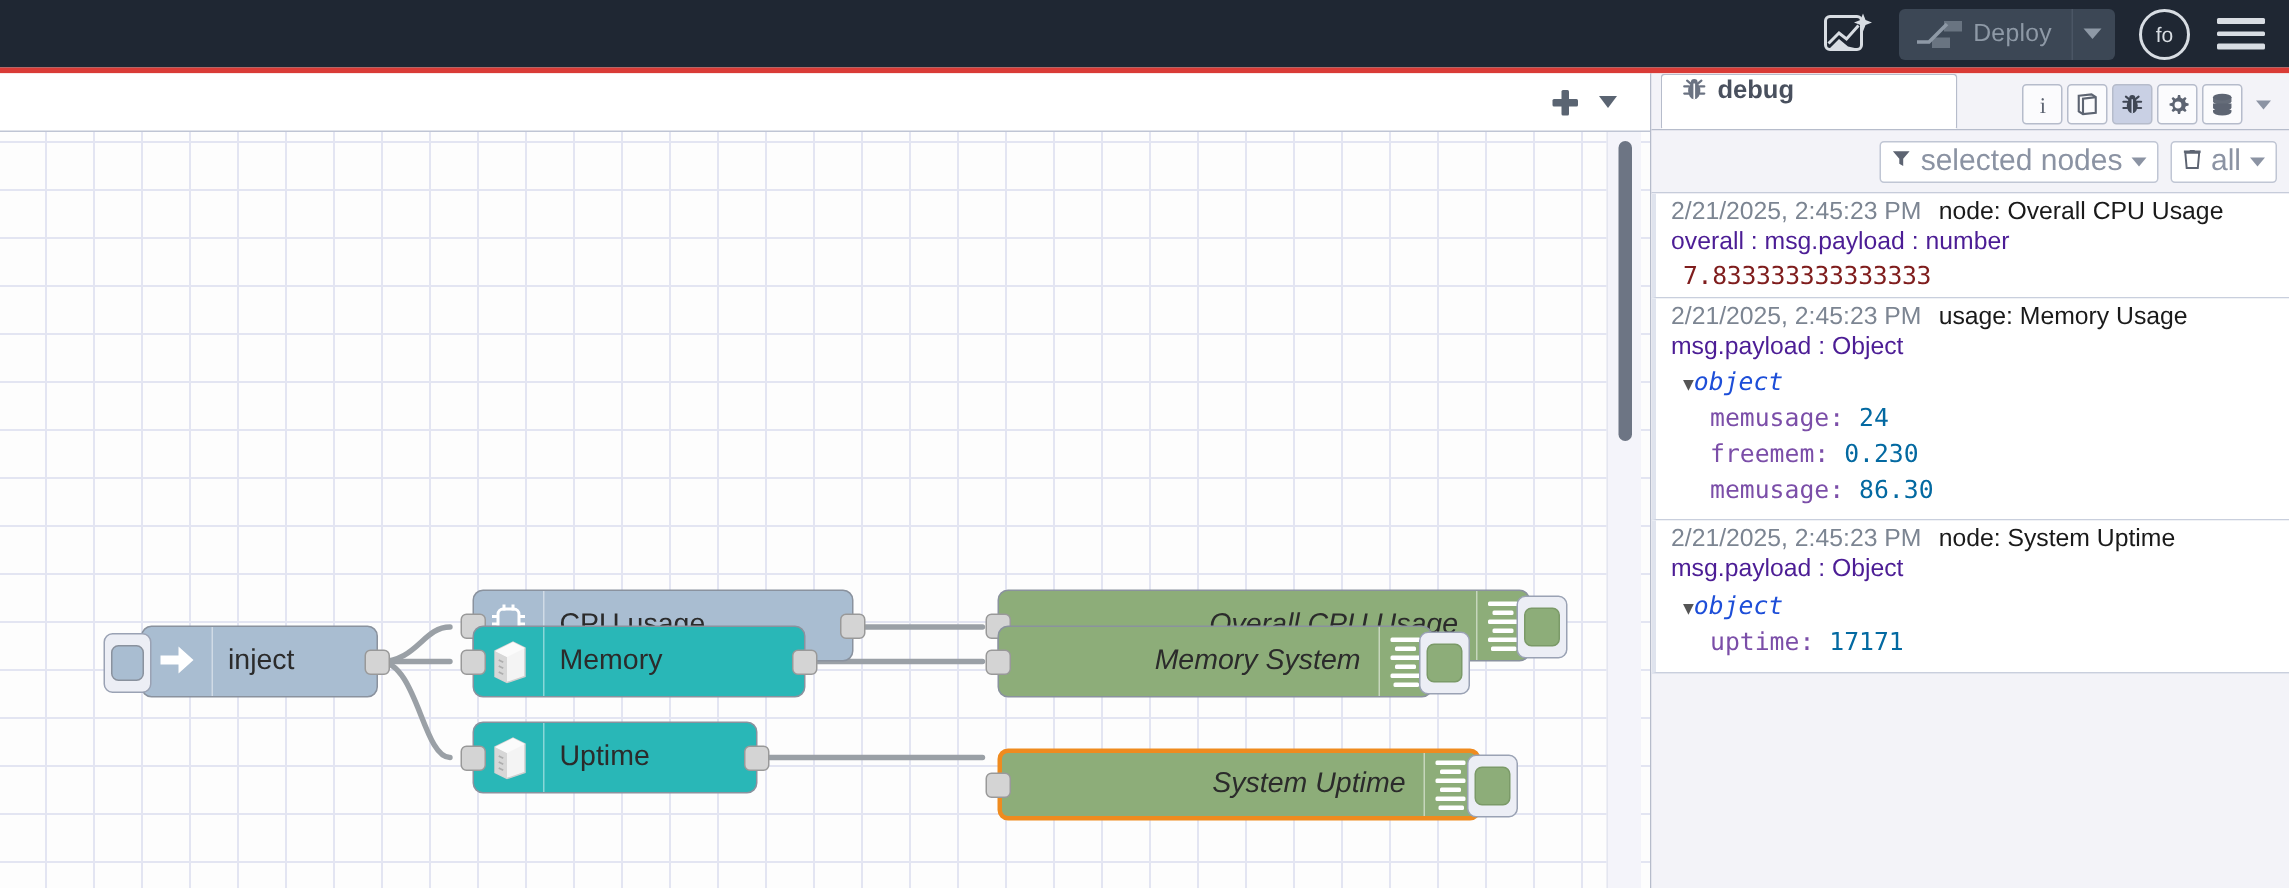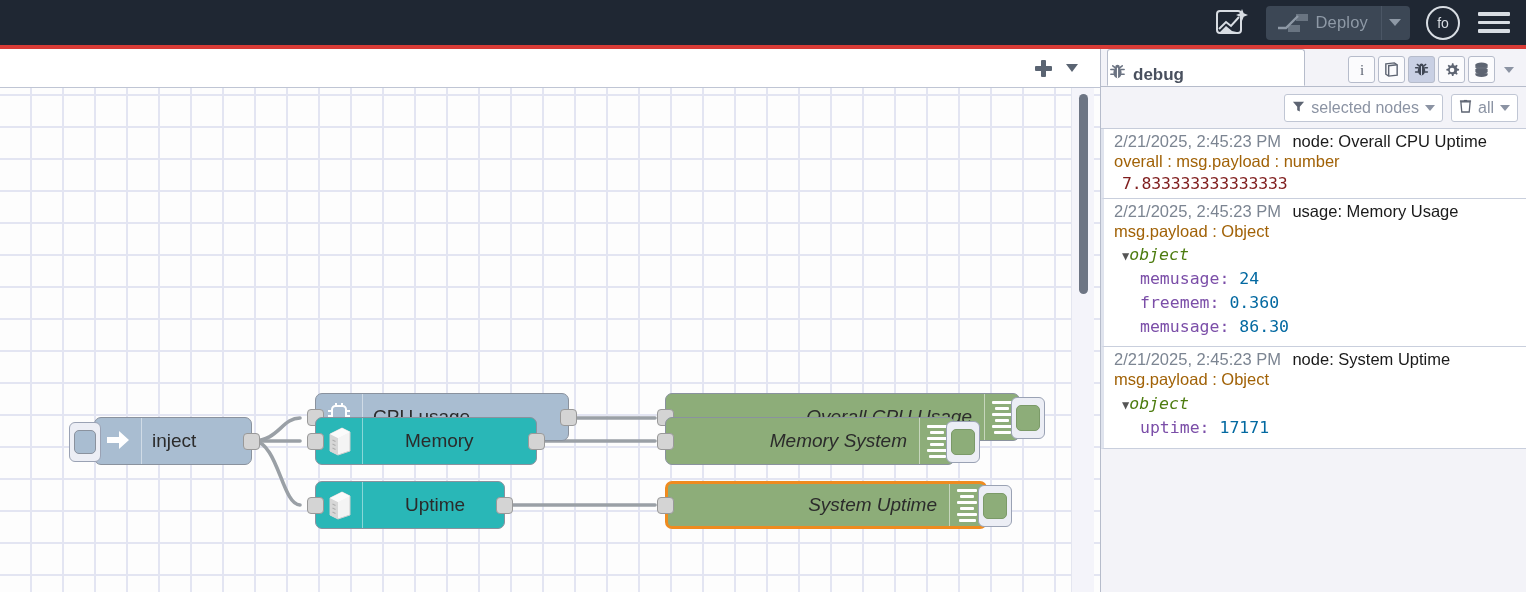--- a/index.html
+++ b/index.html
@@ -103,21 +103,21 @@
   }
   .node.sel{border:3px solid #ef8b1f;}
   .node .nicon{
     width:46px;height:100%;display:flex;align-items:center;justify-content:center;
     border-right:1px solid rgba(255,255,255,.45);flex:0 0 46px;
   }
   .node .nlabel{
     flex:1;font-size:19px;color:#2b2b2b;padding:0 10px;white-space:nowrap;overflow:hidden;
   }
   .node.blue{background:#a9bdd1;}
-  .node.teal{background:#29b7b7;gap:32px;}
+  .node.teal{background:#29b7b7;}
   .node.green{background:#8dad79;}
   .node .nlabel.ital{font-style:italic;text-align:right;padding-right:12px;}
 
   .port{
     position:absolute;width:17px;height:17px;border-radius:4px;
     background:#d4d4d4;border:1px solid #999;box-sizing:border-box;
   }
   .inject-btn{
     position:absolute;left:-26px;top:4px;width:32px;height:40px;
     background:#eceef5;border:1px solid #9aa2b4;border-radius:6px;box-sizing:border-box;
@@ -144,63 +144,63 @@
     background:#f3f3f8;border-left:1px solid #b6bccb;box-sizing:border-box;
   }
   .sb-tabrow{
     position:absolute;left:0;top:0;width:425px;height:38px;
     border-bottom:1px solid #b6bccb;box-sizing:border-box;
     display:flex;align-items:flex-end;background:#f3f3f8;
   }
   .sb-tab{
     height:37px;min-width:198px;background:#fff;border:1px solid #b6bccb;border-bottom:1px solid #fff;
     border-radius:3px 3px 0 0;margin-left:6px;box-sizing:border-box;
-    display:flex;align-items:flex-end;padding:0 0;gap:6px;cursor:pointer;
+    display:flex;align-items:flex-start;padding:0 12px;gap:6px;cursor:pointer;
   }
   .sb-tab-label{font-size:17px;font-weight:bold;color:#49505e;}
   .sb-actions{display:flex;align-items:center;gap:3px;margin-left:auto;padding:0 6px 3px 0;}
   .sb-act{
     width:27px;height:27px;border:1px solid #b6bccb;border-radius:3px;background:#fbfbfd;
     display:flex;align-items:center;justify-content:center;cursor:pointer;box-sizing:border-box;
   }
   .sb-act.on{background:#c9d0e4;}
   .sb-caret{width:22px;height:27px;display:flex;align-items:center;justify-content:center;cursor:pointer;}
 
   .sb-filterrow{
     position:absolute;left:0;top:38px;width:425px;height:42px;
     background:#f3f3f8;border-bottom:1px solid #c6ccda;box-sizing:border-box;
     display:flex;align-items:center;justify-content:flex-end;gap:8px;padding-right:8px;
   }
   .pill{
     height:28px;background:#fff;border:1px solid #c0c6d4;border-radius:3px;box-sizing:border-box;
     display:flex;align-items:center;padding:0 7px;gap:6px;cursor:pointer;
   }
-  .pill-label{font-size:16px;color:#8b93a3;}
+  .pill-label{font-size:20px;color:#8b93a3;}
   .caret-s{width:0;height:0;border-left:5.5px solid transparent;border-right:5.5px solid transparent;border-top:6.5px solid #8b93a3;}
 
   .sb-msgs{
     position:absolute;left:0;top:80px;width:425px;height:463px;
     background:#f3f3f8;overflow:hidden;box-sizing:border-box;
   }
   .msg{
     background:#fff;border-bottom:1px solid #c9cfdd;border-left:3px solid #e0e4ee;
     padding:3px 8px 5px 10px;box-sizing:border-box;
   }
   .msg-head{white-space:nowrap;overflow:hidden;}
   .msg-time{font-size:16.5px;color:#7c8592;}
   .msg-node{font-size:16.5px;color:#1a1a1a;padding-left:7px;}
-  .msg-topic{font-size:16.5px;color:#a16207;line-height:1.25;}
+  .msg-topic{font-size:16.5px;color:#4c1d95;line-height:1.25;}
   .msg-val{
     font-family:"DejaVu Sans Mono", monospace;font-size:16.5px;color:#7f1d1d;
     padding-left:8px;padding-top:2px;letter-spacing:-0.2px;
   }
   .obj-row{
     font-family:"DejaVu Sans Mono", monospace;font-size:16.5px;padding-left:8px;padding-top:4px;color:#555;
   }
-  .obj-toggle{color:#4d7c0f;font-style:italic;}
+  .obj-toggle{color:#1d4ed8;font-style:italic;}
   .obj-arrow{font-size:12px;}
   .prop{padding-left:26px;padding-top:5px;font-family:"DejaVu Sans Mono", monospace;font-size:16.5px;}
   .prop-k{color:#7b4ea8;}
   .prop-v{color:#0369a1;}
 </style>
 </head>
 <body>
 
 <div class="app">
 
@@ -360,21 +360,21 @@
             <span style="width:20px"></span>
           <span style="width:14px"></span>
             <span style="width:20px"></span>
             <span style="width:17px"></span>
         </div>
         <div class="dbg-btn">
             <i></i>
           </div>
       </div>
 
-      <div class="node green sel" style="left:665px;top:393px;width:322px;justify-content:center;">
+      <div class="node green sel" style="left:665px;top:411px;width:322px;justify-content:center;">
         <div class="port" style="left:-11px;top:13px;"></div>
         <div class="nlabel ital">System Uptime</div>
         <div class="dbg-lines">
           <span style="width:20px"></span>
             <span style="width:14px"></span>
             <span style="width:20px"></span>
           <span style="width:14px"></span>
             <span style="width:20px"></span>
             <span style="width:17px"></span>
         </div>
@@ -480,40 +480,40 @@
         <span class="pill-label">all</span>
         <span class="caret-s"></span>
       </div>
     </div>
 
     <div class="sb-msgs">
 
       <div class="msg">
         <div class="msg-head">
           <span class="msg-time">2/21/2025, 2:45:23 PM</span>
-          <span class="msg-node">node: Overall CPU Uptime</span>
+          <span class="msg-node">node: Overall CPU Usage</span>
         </div>
         <div class="msg-topic">overall : msg.payload : number</div>
         <div class="msg-val">7.833333333333333</div>
       </div>
 
       <div class="msg">
         <div class="msg-head">
           <span class="msg-time">2/21/2025, 2:45:23 PM</span>
           <span class="msg-node">usage: Memory Usage</span>
         </div>
         <div class="msg-topic">msg.payload : Object</div>
         <div class="obj-row">
           <span class="obj-arrow">▼</span><span class="obj-toggle">object</span>
         </div>
         <div class="prop">
           <span class="prop-k">memusage</span><span class="prop-k">: </span><span class="prop-v">24</span>
         </div>
         <div class="prop">
-          <span class="prop-k">freemem</span><span class="prop-k">: </span><span class="prop-v">0.360</span>
+          <span class="prop-k">freemem</span><span class="prop-k">: </span><span class="prop-v">0.230</span>
         </div>
         <div class="prop" style="padding-bottom:5px">
           <span class="prop-k">memusage</span><span class="prop-k">: </span><span class="prop-v">86.30</span>
         </div>
       </div>
 
       <div class="msg">
         <div class="msg-head">
           <span class="msg-time">2/21/2025, 2:45:23 PM</span>
           <span class="msg-node">node: System Uptime</span>

